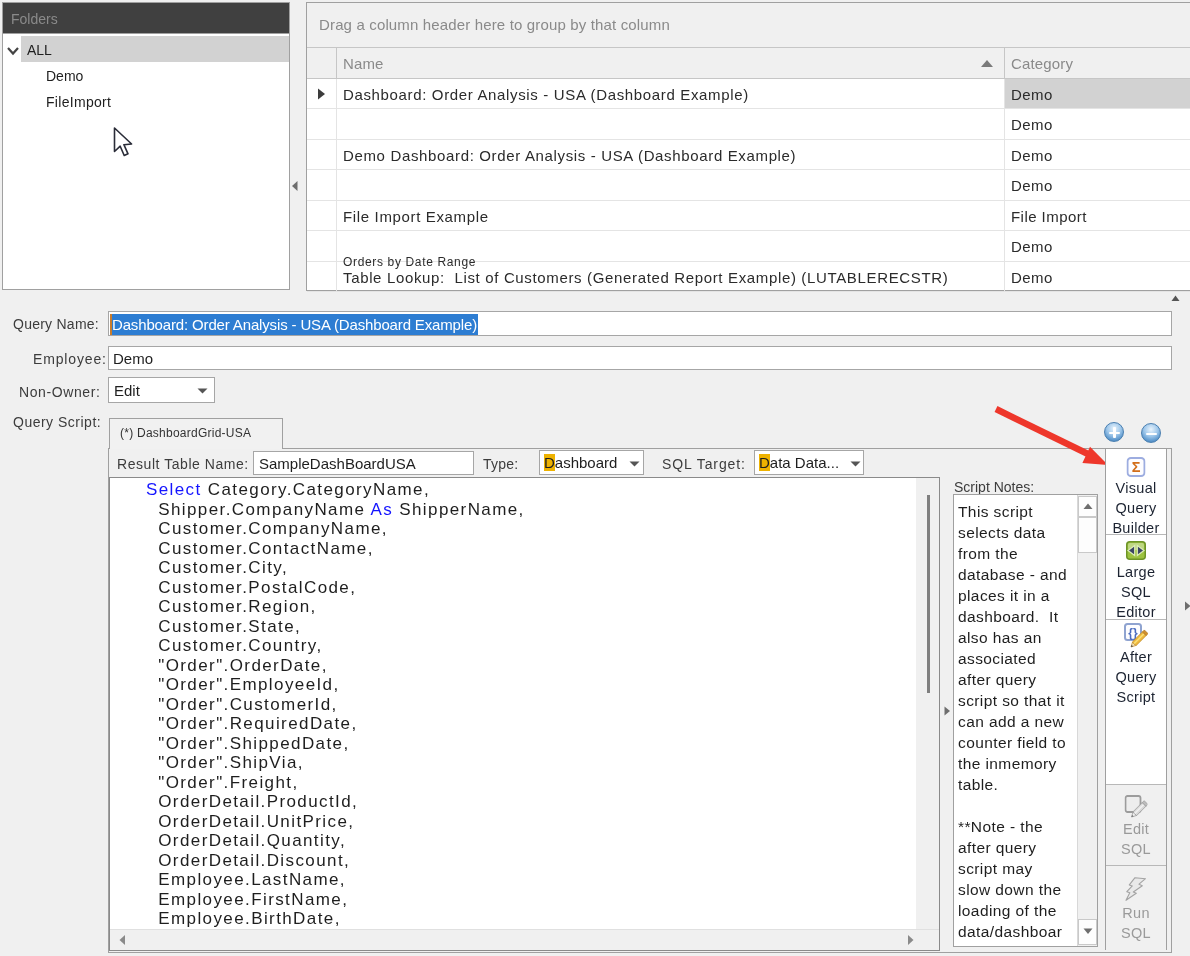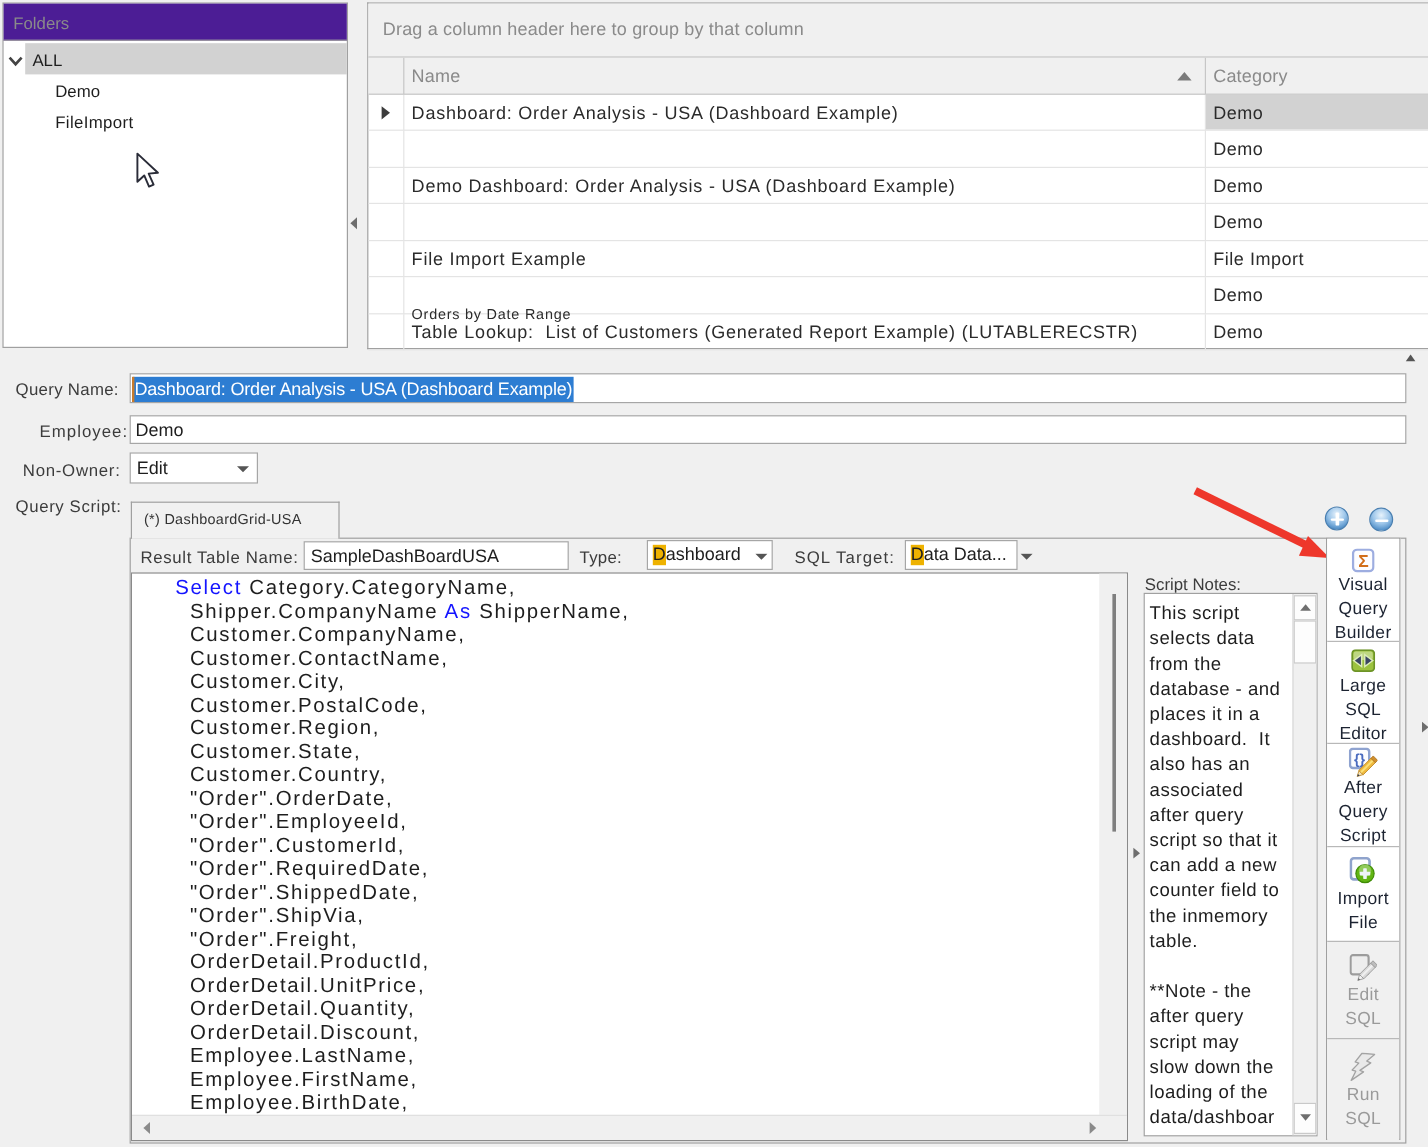--- a/index.html
+++ b/index.html
@@ -5,21 +5,21 @@
 * { margin:0; padding:0; box-sizing:border-box; }
 html,body { width:1190px; height:956px; background:#f0f0f0; overflow:hidden;
   font-family:"Liberation Sans", sans-serif; }
 .abs { position:absolute; }
 .lbl { position:absolute; font-size:14px; letter-spacing:0.2px; color:#3c3c3c; white-space:nowrap; }
 </style>
 </head>
 <body>
 
 <div class="abs" style="left:2px;top:2px;width:288px;height:288px;background:#fff;border:1px solid #a0a0a0;">
-  <div class="abs" style="left:0;top:0;width:286px;height:31px;background:#4c1d95;border-bottom:1px solid #a0a0a0;">
+  <div class="abs" style="left:0;top:0;width:286px;height:31px;background:#404040;border-bottom:1px solid #a0a0a0;">
     <div class="abs" style="left:8px;top:8px;font-size:14px;color:#8a8a8a;">Folders</div>
   </div>
   <div class="abs" style="left:18px;top:33px;width:268px;height:26px;background:#d2d2d2;"></div>
   <svg class="abs" style="left:3px;top:42px;" width="14" height="12" viewBox="0 0 14 12">
     <polyline points="2,3 7,8.5 12,3" fill="none" stroke="#444" stroke-width="2.2"></polyline>
   </svg>
   <div class="abs" style="left:24px;top:39px;font-size:14px;color:#1e1e1e;">ALL</div>
   <div class="abs" style="left:43px;top:65px;font-size:14px;color:#1e1e1e;">Demo</div>
   <div class="abs" style="left:43px;top:91px;font-size:14px;letter-spacing:0.3px;color:#1e1e1e;">FileImport</div>
 
@@ -141,21 +141,21 @@
   <div class="abs" style="left:5px;top:3px;font-size:15px;color:#1e1e1e;">SampleDashBoardUSA</div>
 </div>
 <div class="lbl" style="left:483px;top:456px;">Type:</div>
 <div class="abs" style="left:539px;top:450px;width:105px;height:25px;background:#fff;border:1px solid #a6a6a6;">
   <div class="abs" style="left:4px;top:3px;font-size:15px;color:#1e1e1e;"><span style="background:#eeb200;">D</span>ashboard</div>
   <svg class="abs" style="left:89px;top:10px;" width="11" height="6" viewBox="0 0 11 6">
     <polygon points="0.5,0.5 10.5,0.5 5.5,5.5" fill="#555"></polygon>
   </svg>
 </div>
 <div class="lbl" style="left:662px;top:456px;letter-spacing:0.9px;">SQL Target:</div>
-<div class="abs" style="left:754px;top:450px;width:94px;height:25px;background:#fff;border:1px solid #a6a6a6;">
+<div class="abs" style="left:754px;top:450px;width:110px;height:25px;background:#fff;border:1px solid #a6a6a6;">
   <div class="abs" style="left:4px;top:3px;font-size:15px;color:#1e1e1e;"><span style="background:#eeb200;">D</span>ata Data...</div>
   <svg class="abs" style="left:95px;top:10px;" width="11" height="6" viewBox="0 0 11 6">
     <polygon points="0.5,0.5 10.5,0.5 5.5,5.5" fill="#555"></polygon>
   </svg>
 </div>
 
 <div class="abs" style="left:1104px;top:422px;width:20px;height:20px;border-radius:50%;background:radial-gradient(circle at 50% 30%, #e8f3fc 0%, #9dc6ea 45%, #5b96cc 75%, #3d77ad 100%);border:1px solid #4a7fb0;">
   <div class="abs" style="left:4px;top:8.5px;width:11px;height:2.6px;background:#fff;border-radius:1px;"></div>
   <div class="abs" style="left:8.2px;top:4.3px;width:2.6px;height:11px;background:#fff;border-radius:1px;"></div>
 </div>
@@ -272,30 +272,20 @@
           <g transform="translate(7,24) rotate(45)">
             <polygon points="-2.4,-4.5 2.4,-4.5 0,0" fill="#f2e3bc" stroke="#c08a28" stroke-width="0.7"></polygon>
             <polygon points="-1,-1.9 1,-1.9 0,0" fill="#2e3a55"></polygon>
             <rect x="-2.6" y="-19" width="5.2" height="14.5" fill="#eeb93e" stroke="#c08a28" stroke-width="0.7"></rect>
             <rect x="-1" y="-18.6" width="1.6" height="13.9" fill="#fbe077"></rect>
             <rect x="-2.6" y="-21.5" width="5.2" height="2.8" fill="#cf8f2e" stroke="#a8701e" stroke-width="0.6"></rect>
           </g>
         </svg></div>
       <div class="abs" style="left:0;top:27px;width:60px;text-align:center;font-size:14.5px;letter-spacing:0.3px;line-height:20px;color:#1c2331;">After<br>Query<br>Script</div>
     </div>
-    <div class="abs" style="left:0;top:256px;width:60px;height:79px;background:#fff;border-top:1px solid #b8b8b8;">
-      <div class="abs" style="left:50%;top:8px;transform:translateX(-50%);"><svg width="23" height="25" viewBox="0 0 23 25">
-          <rect x="1.2" y="1.2" width="15.6" height="17.6" rx="2.5" fill="#fdfdff" stroke="#8fa3cc" stroke-width="2.2"></rect>
-          <circle cx="13" cy="14" r="7.6" fill="#61b513" stroke="#3f8c06" stroke-width="1"></circle>
-          <circle cx="13" cy="11.5" r="5.2" fill="rgba(255,255,255,0.3)"></circle>
-          <rect x="8.6" y="12.5" width="8.8" height="3" rx="0.5" fill="#eef4f8"></rect>
-          <rect x="11.5" y="9.6" width="3" height="8.8" rx="0.5" fill="#eef4f8"></rect>
-        </svg></div>
-      <div class="abs" style="left:0;top:33px;width:60px;text-align:center;font-size:14.5px;letter-spacing:0.3px;line-height:20px;color:#1c2331;">Import<br>File</div>
-    </div>
     <div class="abs" style="left:0;top:335px;width:60px;height:81px;background:#f0f0f0;border-top:1px solid #b8b8b8;">
       <div class="abs" style="left:50%;top:10px;transform:translateX(-50%);"><svg width="23" height="23" viewBox="0 0 23 23">
           <rect x="1" y="1" width="15" height="16" rx="2" fill="#ededed" stroke="#9c9c9c" stroke-width="1.8"></rect>
           <g transform="translate(7,22) rotate(45)">
             <polygon points="-2.4,-4.5 2.4,-4.5 0,0" fill="#f2f2f2" stroke="#959595" stroke-width="0.7"></polygon>
             <polygon points="-1,-1.9 1,-1.9 0,0" fill="#6a6a6a"></polygon>
             <rect x="-2.6" y="-18" width="5.2" height="13.5" fill="#d9d9d9" stroke="#959595" stroke-width="0.7"></rect>
             <rect x="-1" y="-17.6" width="1.6" height="12.9" fill="#f0f0f0"></rect>
             <rect x="-2.6" y="-20.5" width="5.2" height="2.8" fill="#bdbdbd" stroke="#8f8f8f" stroke-width="0.6"></rect>
           </g>

